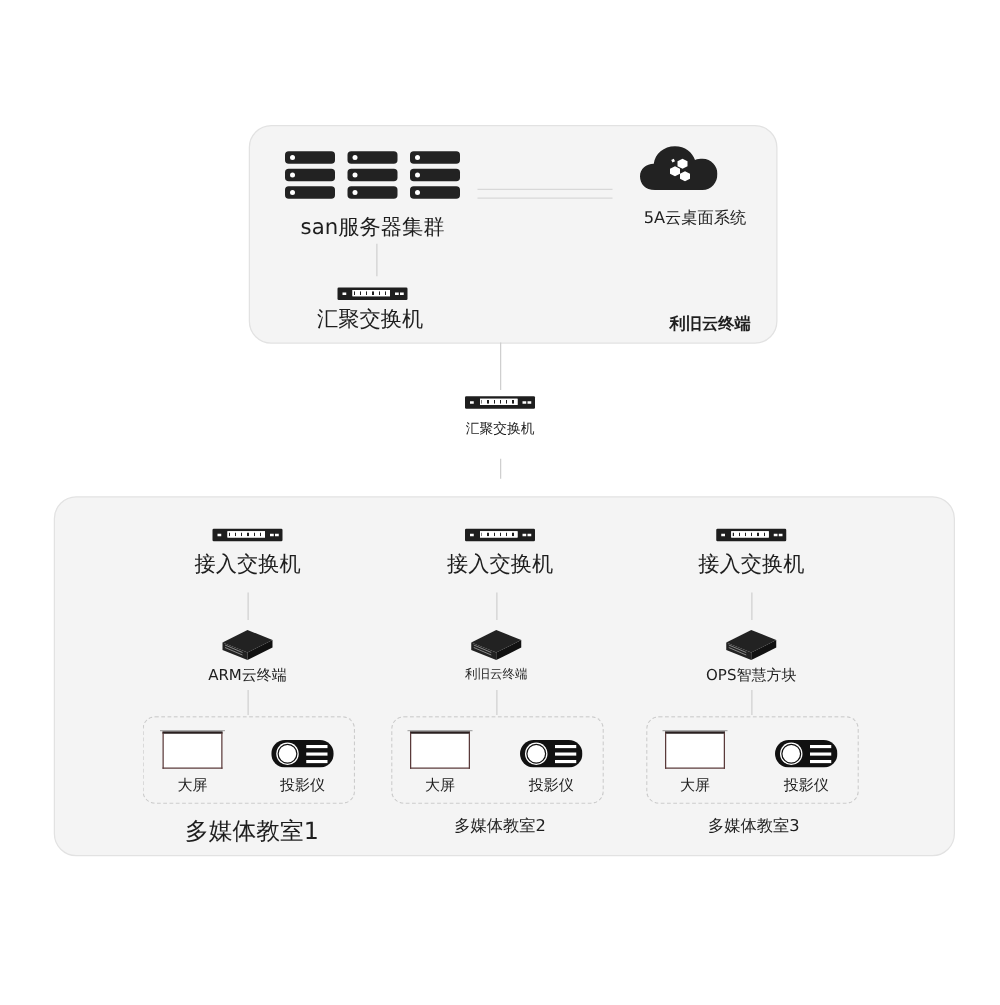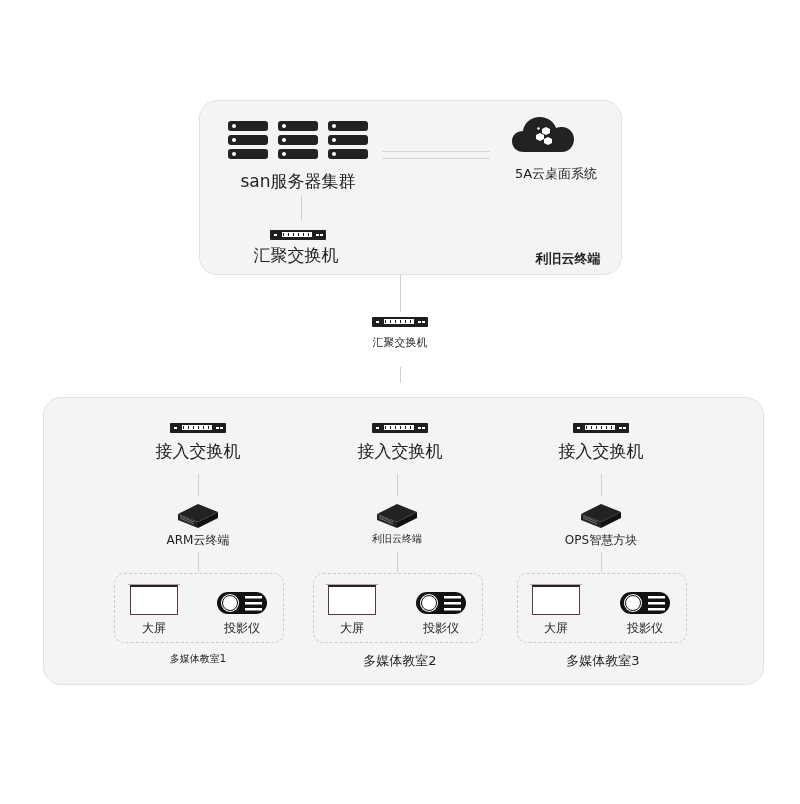--- a/index.html
+++ b/index.html
@@ -119,21 +119,21 @@
   <svg width="50" height="22" viewBox="0 0 50 22">
     <rect x="0" y="0" width="50" height="22" rx="11" fill="#111"></rect>
     <circle cx="13" cy="11" r="9" fill="#fff"></circle>
       <circle cx="13" cy="11" r="7.5" fill="none" stroke="#111" stroke-width="1"></circle>
     <rect x="28" y="4" width="17" height="2.5" fill="#fff"></rect>
       <rect x="28" y="10" width="17" height="2.5" fill="#fff"></rect>
       <rect x="28" y="16" width="17" height="2.5" fill="#fff"></rect>
   </svg>
 </div>
 <div class="label" style="left:216px; top:620px; width:52px; font-size:12px;">投影仪</div>
-<div class="label" style="left:148px; top:652px; width:100px; font-size:10px;">多媒体教室1</div>
+<div class="label" style="left:148px; top:652px; width:100px; font-size:19px;">多媒体教室1</div>
 
 <div class="switch" style="left:372px; top:423px;">
   <span class="dot"></span>
     <span class="ports"></span>
     <span class="led1"></span>
     <span class="led2"></span>
 </div>
 <div class="label" style="left:340px; top:440px; width:120px; font-size:17px;">接入交换机</div>
 <div class="vline" style="left:397px; top:474px; height:22px;"></div>
 <div class="abs" style="left:375px; top:500px; width:44px; height:30px;">

